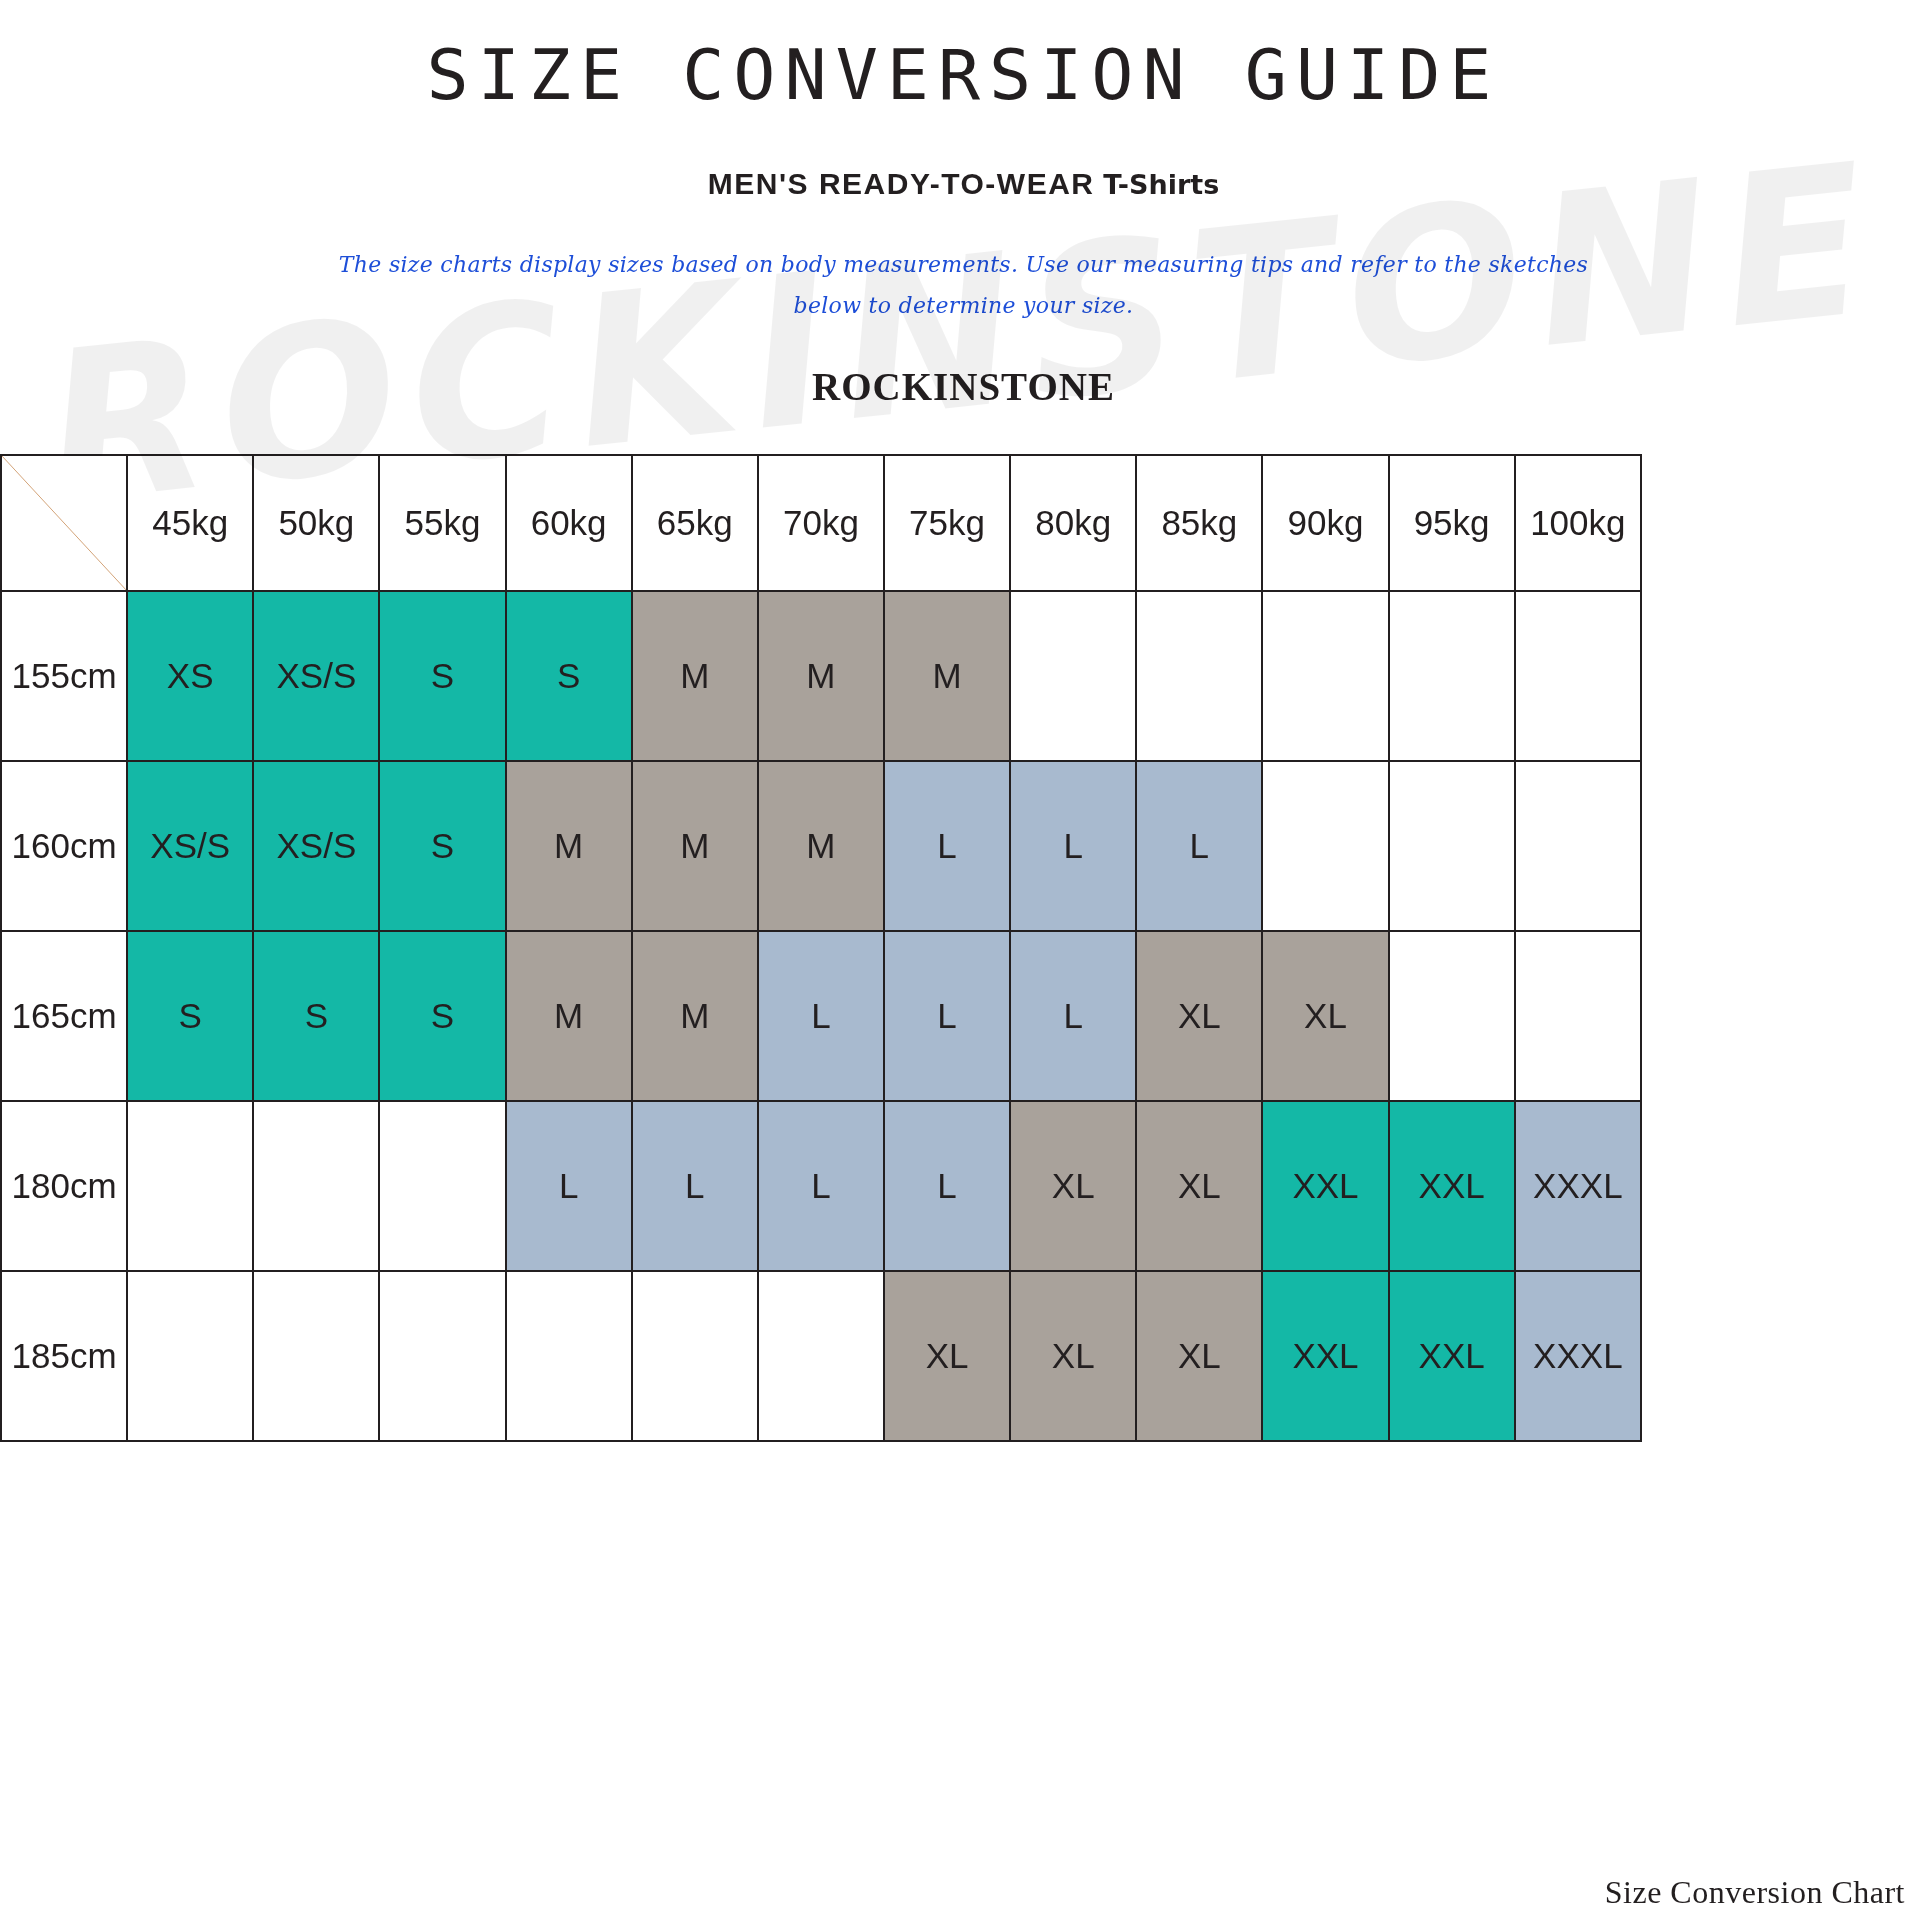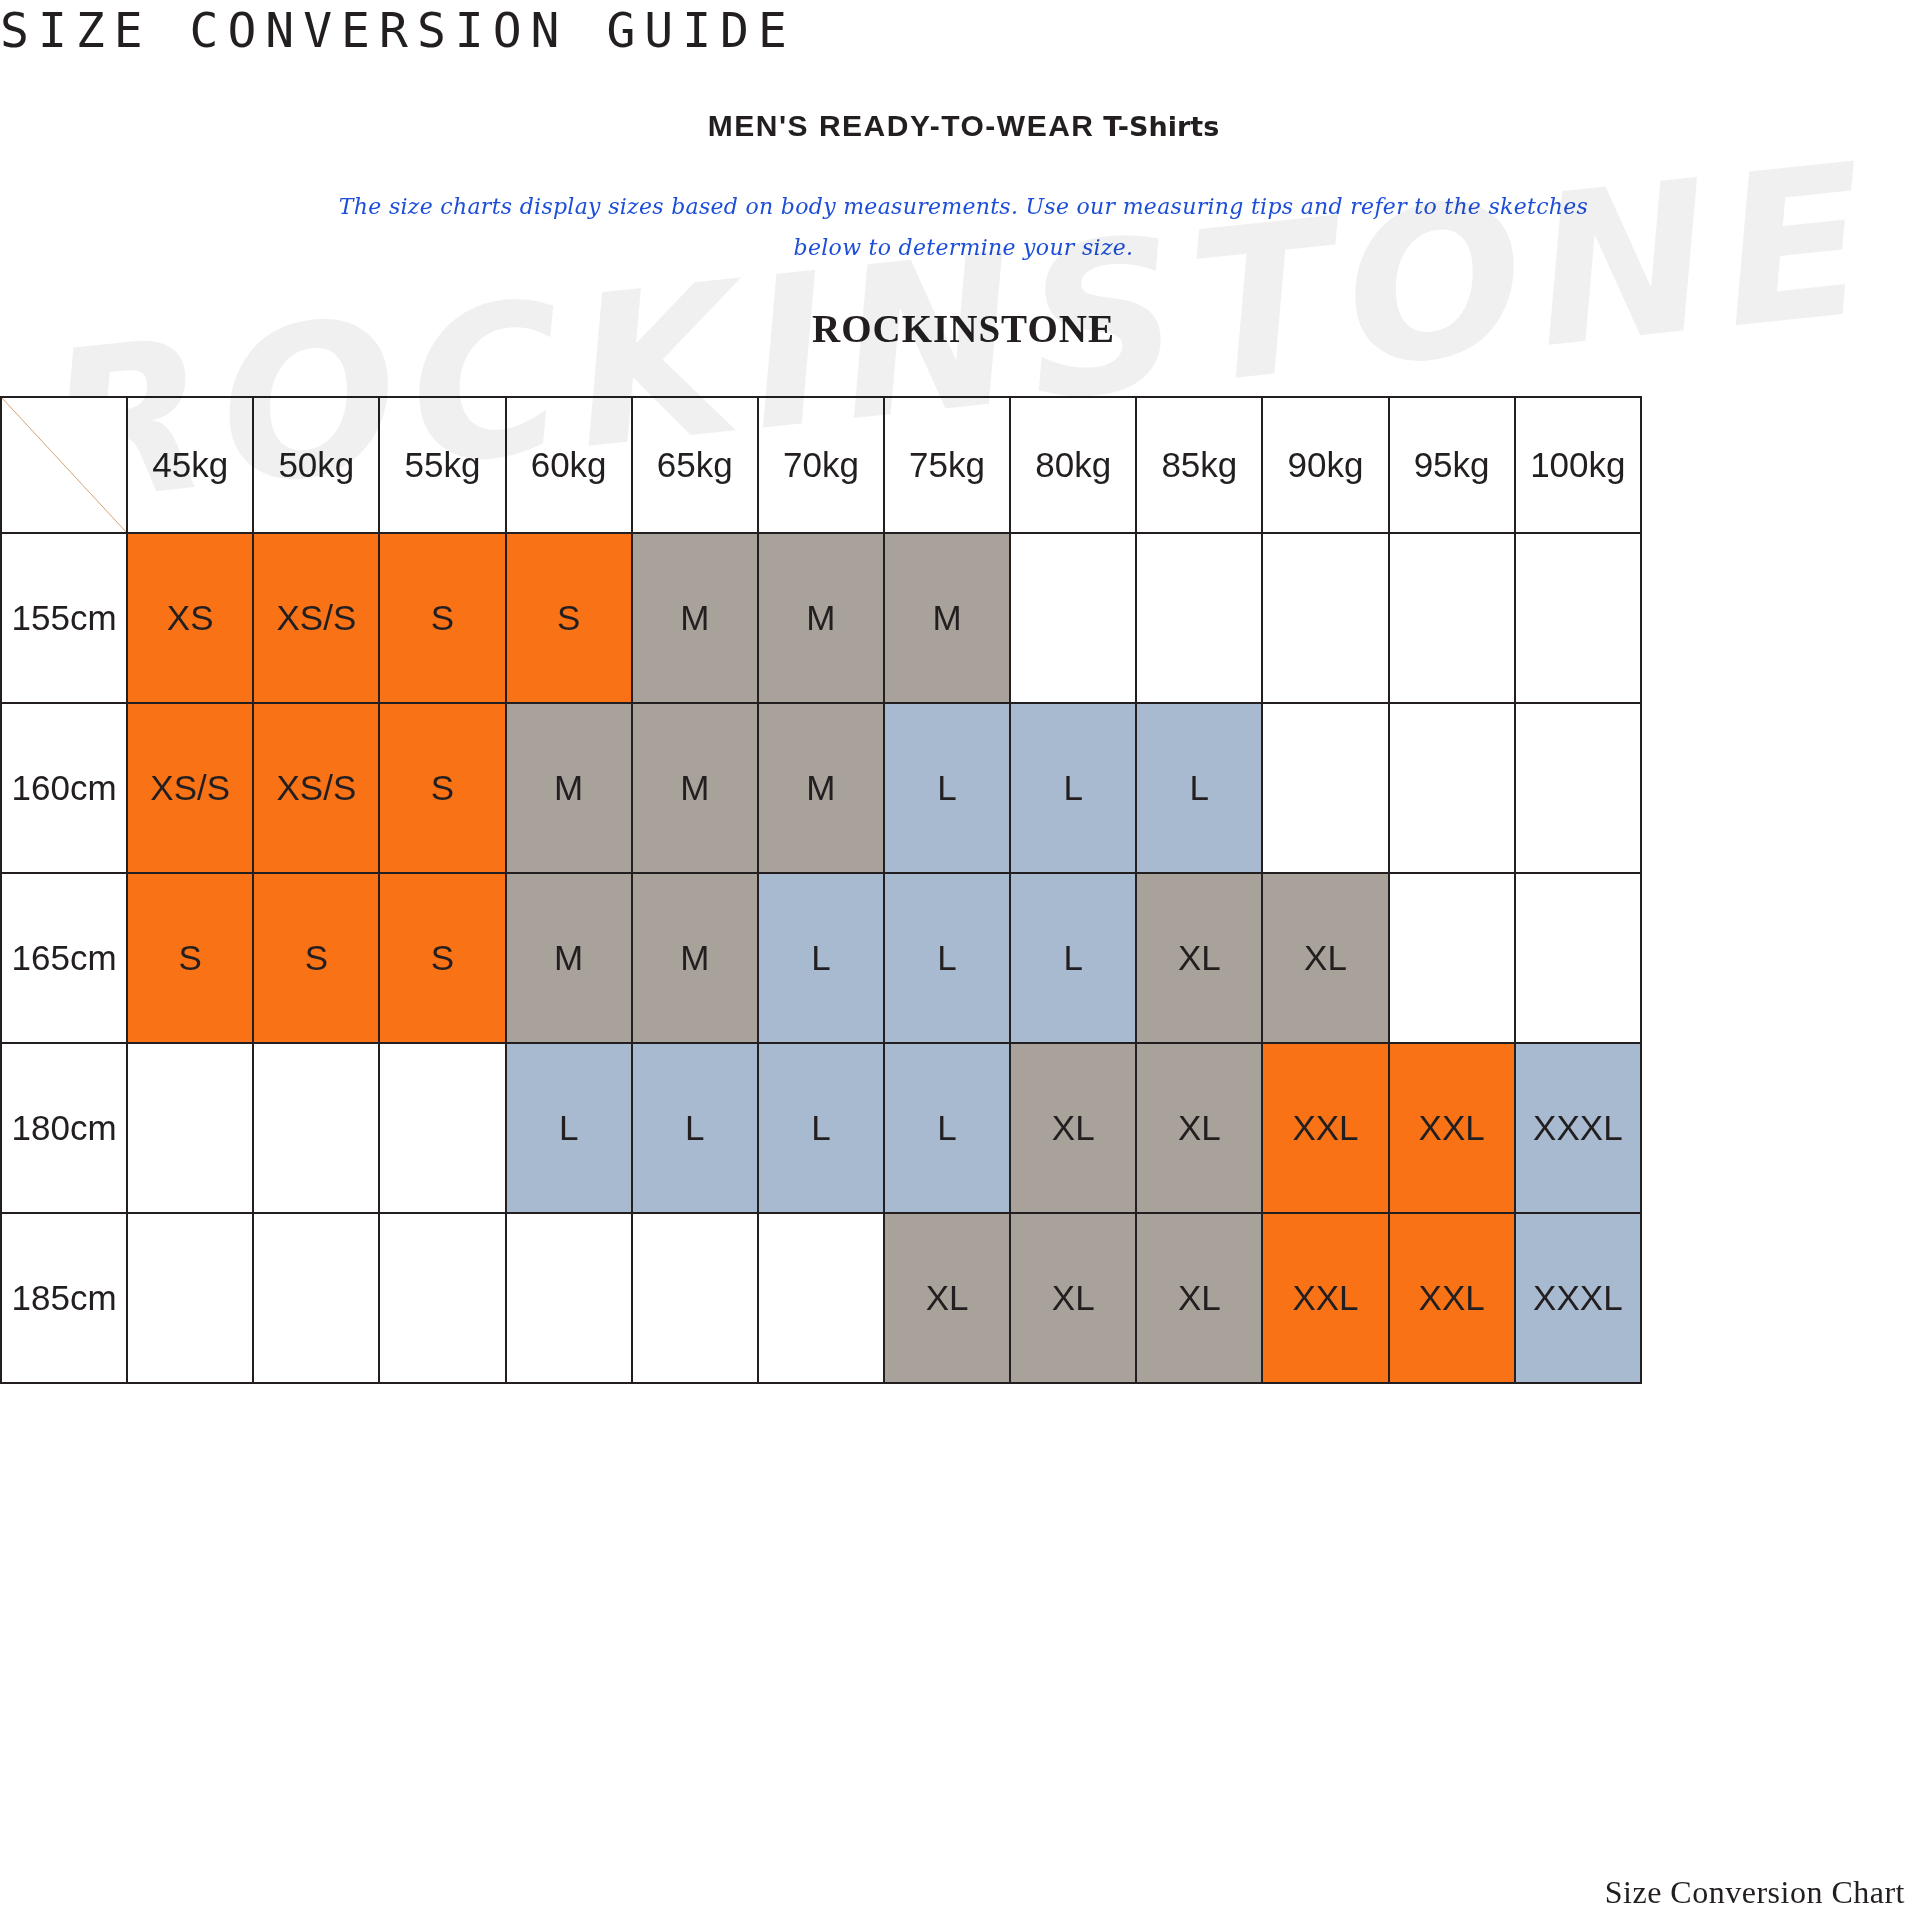--- a/index.html
+++ b/index.html
@@ -35,26 +35,26 @@
     letter-spacing: 14px;
     color: #000000;
     opacity: 0.055;
     transform: rotate(-6deg);
     white-space: nowrap;
     pointer-events: none;
     user-select: none;
   }
   
   .title {
-    text-align: left;
+    text-align: center;
     font-family: "DejaVu Sans Mono", monospace;
-    font-size: 48px;
+    font-size: 70px;
     letter-spacing: 9px;
     font-weight: 400;
-    padding-top: 2px;
+    padding-top: 34px;
     color: #231f20;
   }
   .subtitle {
     text-align: center;
     margin-top: 51px;
     font-size: 30px;
     font-weight: bold;
     letter-spacing: 0.5px;
   }
   .subtitle .main {
@@ -113,21 +113,21 @@
     position: absolute;
     inset: 0;
     width: 100%;
     height: 100%;
     display: block;
   }
   td.colhead, td.rowhead {
     font-size: 36px;
   }
   td.c-empty { background: #ffffff; }
-  td.c-light { background: #f97316; }
+  td.c-light { background: #14b8a6; }
   td.c-gray  { background: #a9a29b; }
   td.c-blue  { background: #a8bacf; }
   .footer {
     position: absolute;
     right: 22px;
     bottom: 16px;
     font-family: "Liberation Serif", serif;
     font-size: 32px;
     color: #231f20;
     letter-spacing: 0.5px;

